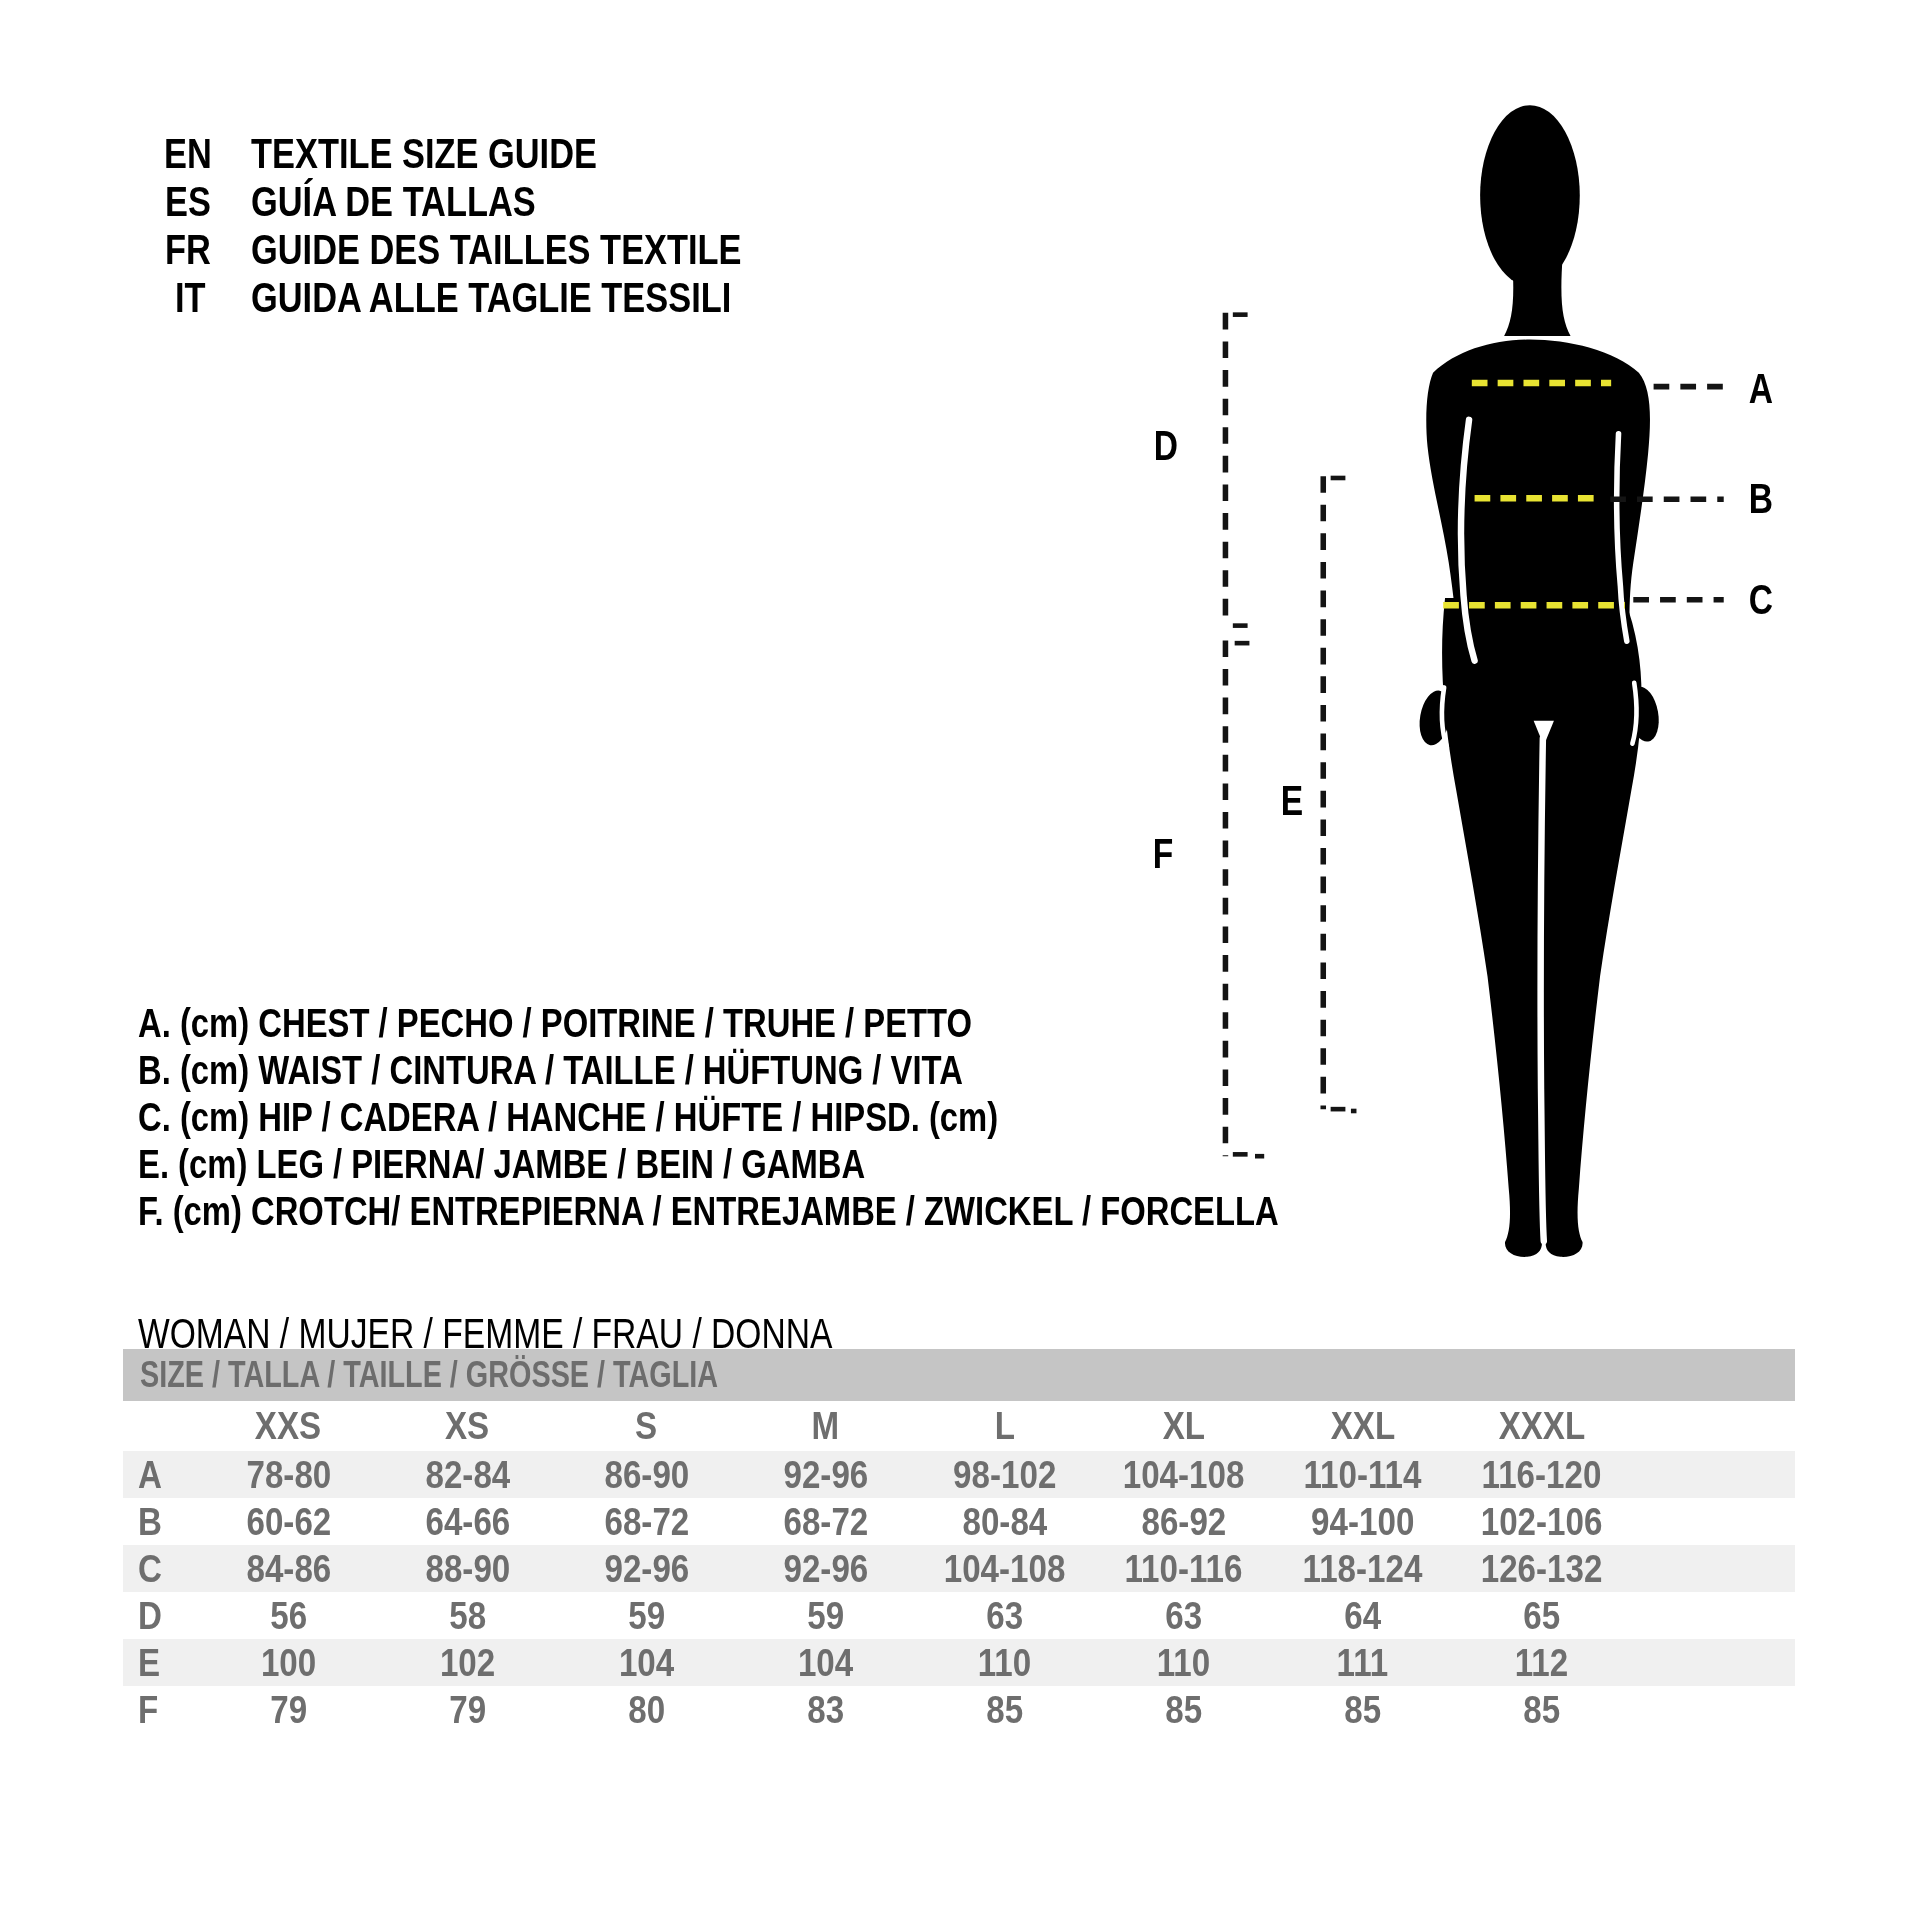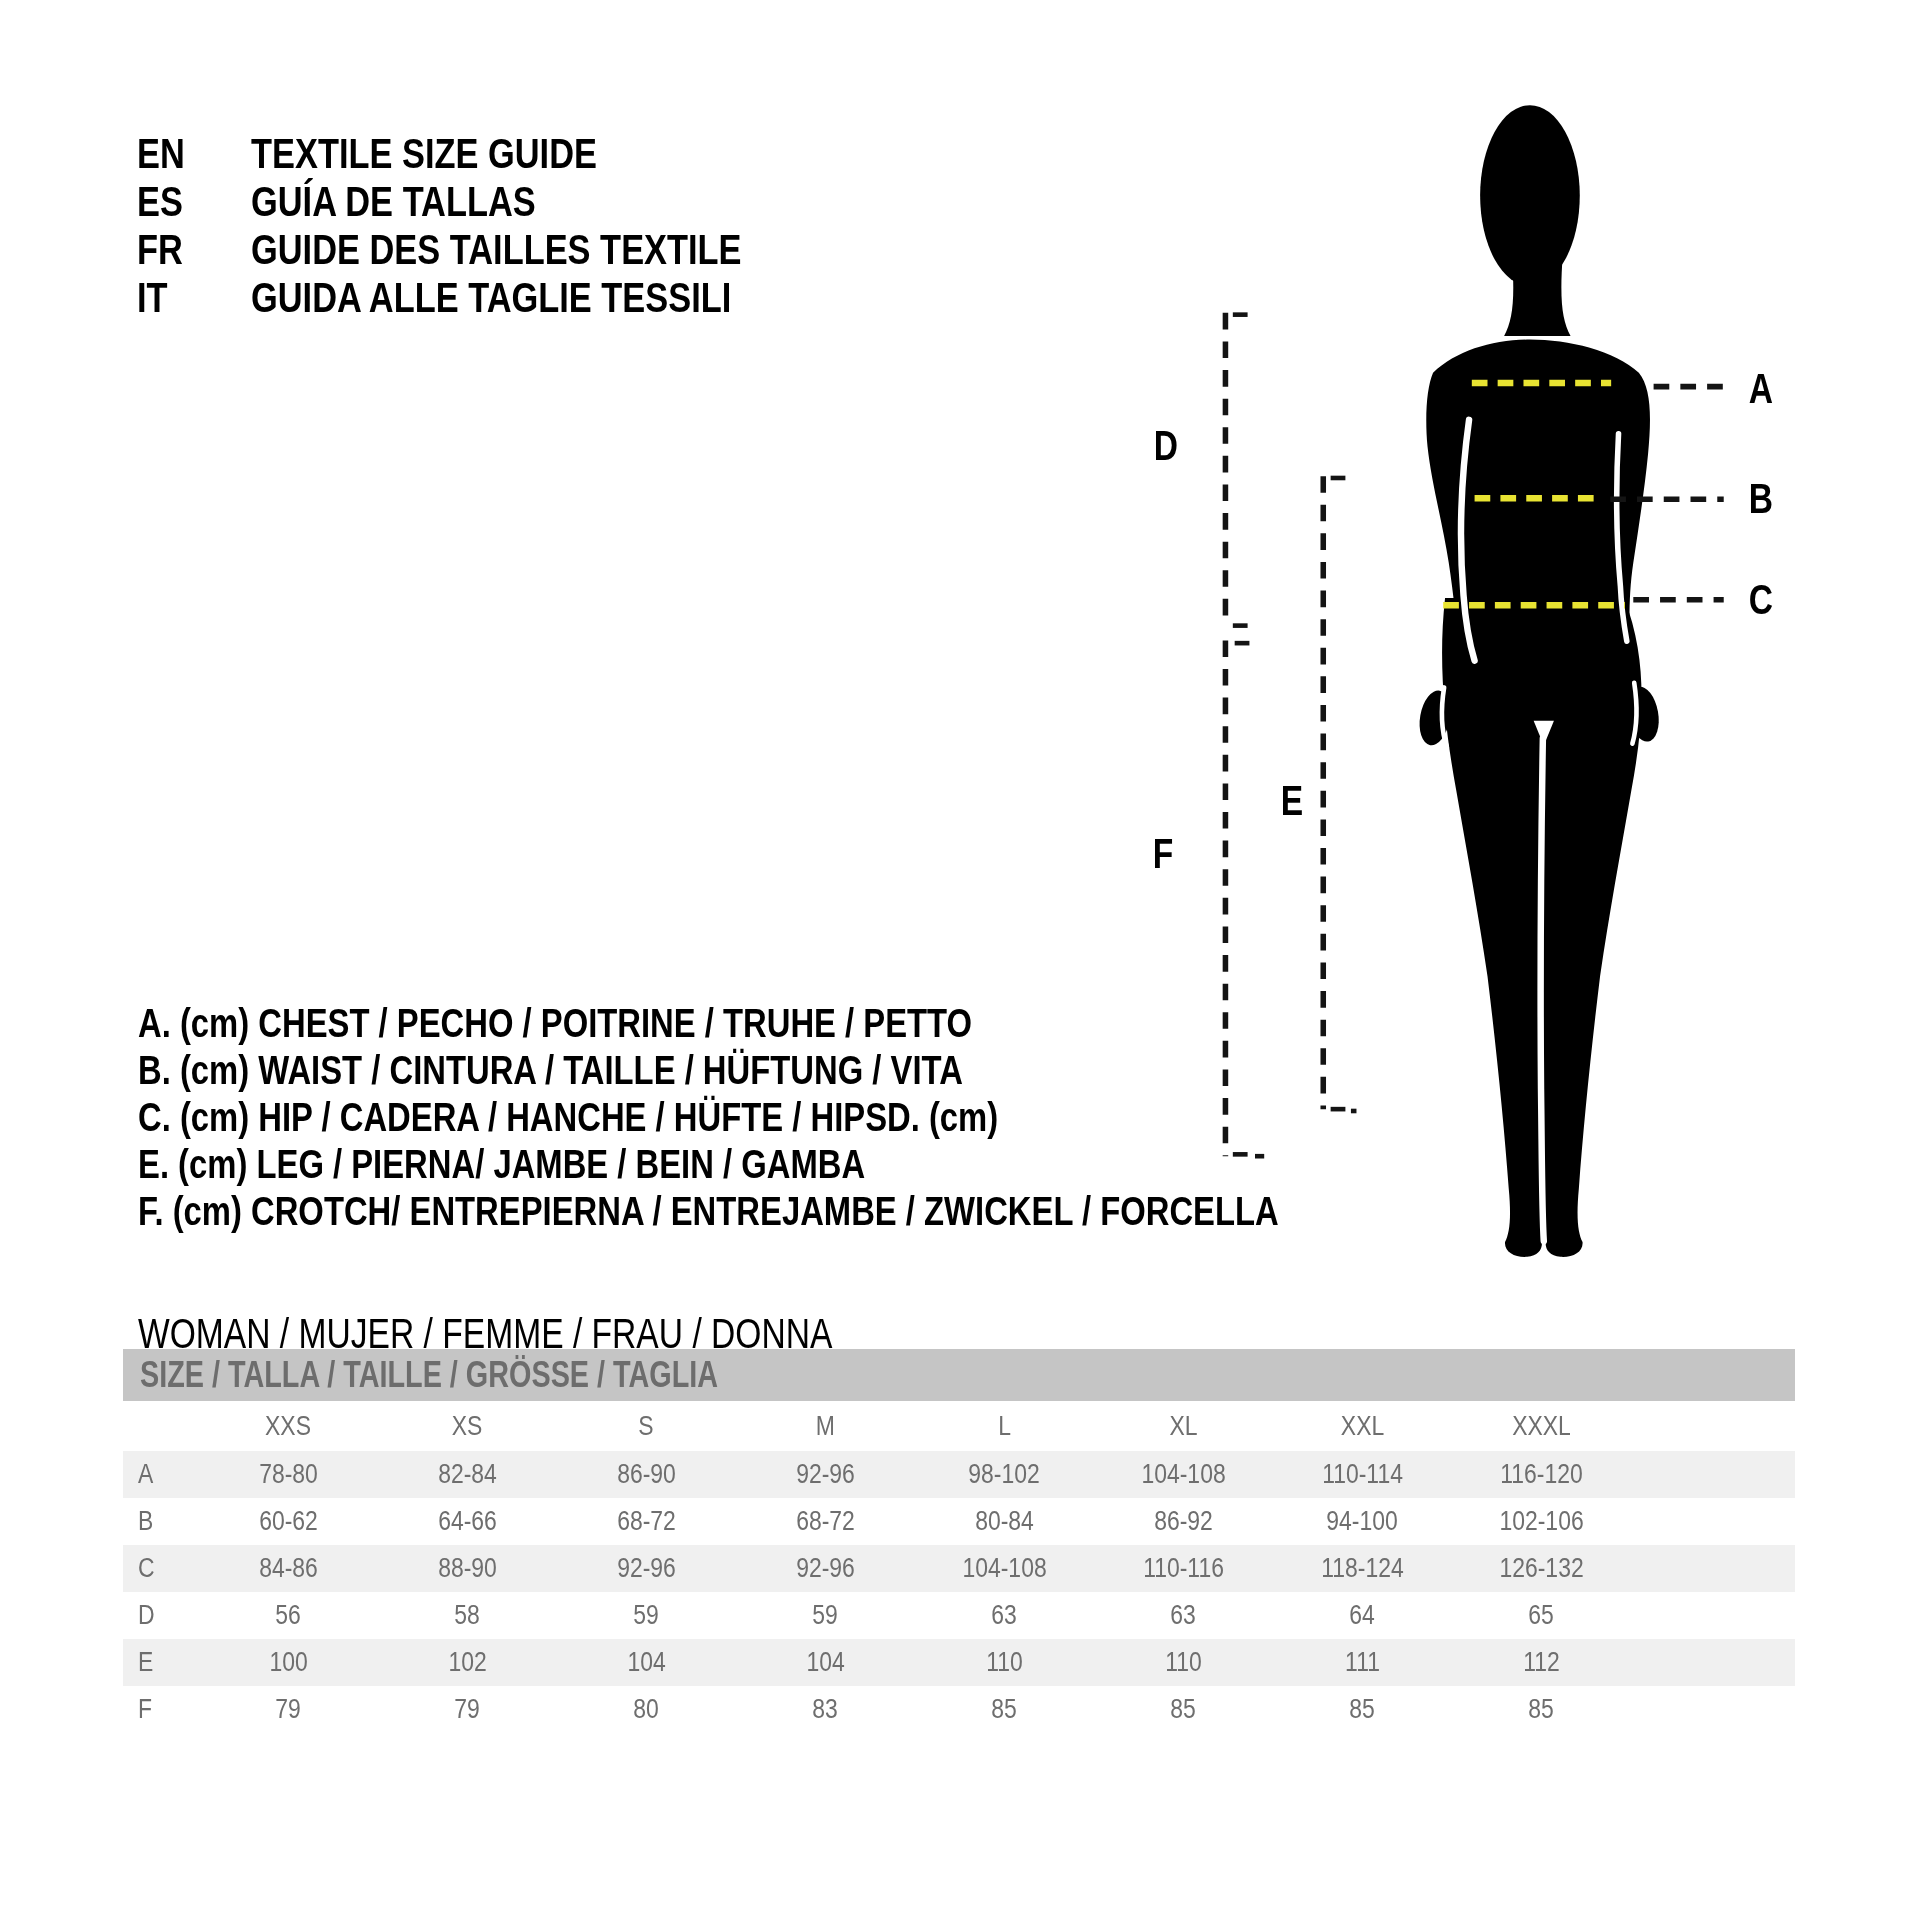--- a/index.html
+++ b/index.html
@@ -7,21 +7,21 @@
     position:relative; width:1924px; height:1923px; background:#ffffff;
     font-family:"Liberation Sans", sans-serif; color:#000; overflow:hidden;
   }
   
   .cx  { display:inline-block; transform:scaleX(0.80); transform-origin:0 50%; white-space:nowrap; }
   .cxc { display:inline-block; transform:scaleX(0.85); transform-origin:50% 50%; white-space:nowrap; }
 
   
   .lang { position:absolute; left:137px; top:129px; }
   .lang-row { display:flex; height:48px; line-height:48px; font-size:43px; font-weight:700; }
-  .lang-code { width:114px; }
+  .lang-code { width:114px;text-align:center; }
 
   
   .fig-svg { position:absolute; left:0; top:0; width:1924px; height:1923px; pointer-events:none; }
 
   
   .mlabel { position:absolute; font-size:42px; font-weight:700; color:#000;
             transform:translate(-50%,-50%) scaleX(0.8); white-space:nowrap; }
 
   
   .legend { position:absolute; left:138px; top:1000px; }
@@ -30,21 +30,21 @@
   
   .audience { position:absolute; left:138px; top:1311px; height:46px; line-height:46px;
               font-size:42px; font-weight:400; }
 
   
   .sizetable { position:absolute; left:123px; top:1349px; width:1672px; }
   .t-band { height:52px; background:var(--c-band,#c5c5c5); display:flex; align-items:center;
             padding-left:16.6px; box-sizing:border-box; font-size:36px; font-weight:700;
             color:#6d6d6d; }
   .t-row { display:grid; grid-template-columns:76px repeat(8,179px) 1fr; align-items:center;
-           color:var(--c-ttext,#6e6e6e); font-size:27px; font-weight:400; }
+           color:var(--c-ttext,#6e6e6e); font-size:39px; font-weight:700; }
   .t-sizes { height:50px; }
   .t-data  { height:47px; }
   .t-data.zebra { background:var(--c-zebra,#f0f0f0); }
   .t-cell { text-align:center; }
   .t-label { text-align:left; padding-left:14.8px; }
 </style>
 </head>
 <body>
 
 <div class="canvas">

